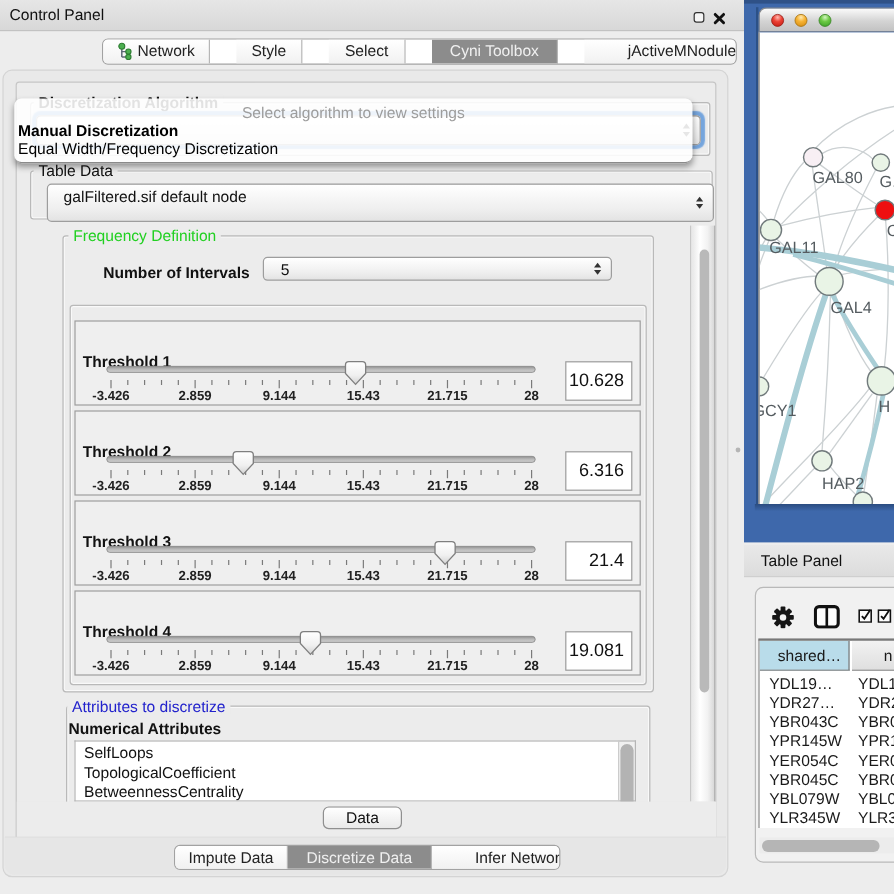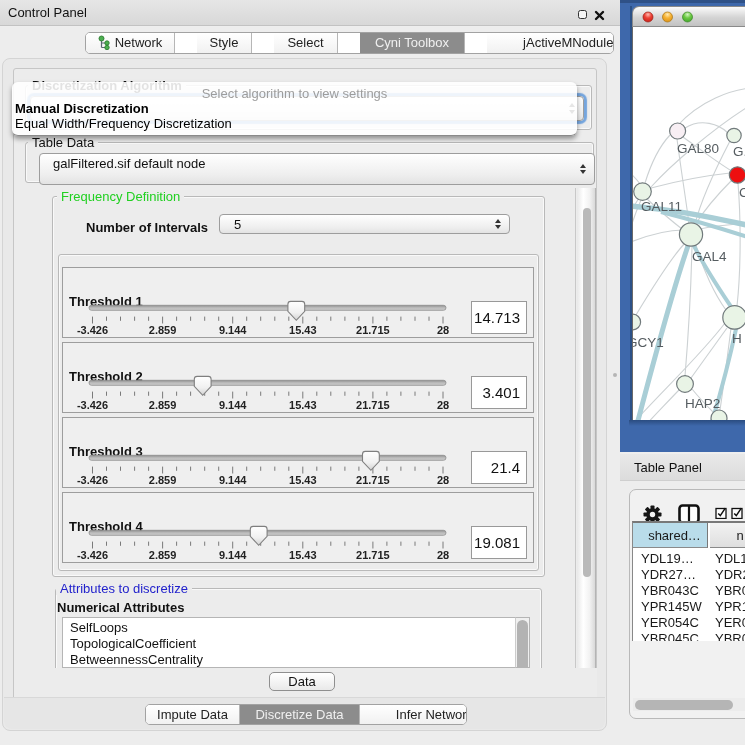--- a/index.html
+++ b/index.html
@@ -131,21 +131,21 @@
 <path d="M43.5 48.6V52.8 M57.5 48.6V52.8 M71.6 48.6V52.8 M85.6 48.6V52.8 M113.6 48.6V52.8 M127.6 48.6V52.8 M141.7 48.6V52.8 M155.7 48.6V52.8 M183.7 48.6V52.8 M197.7 48.6V52.8 M211.8 48.6V52.8 M225.8 48.6V52.8 M253.8 48.6V52.8 M267.8 48.6V52.8 M281.9 48.6V52.8 M295.9 48.6V52.8 M323.9 48.6V52.8 M337.9 48.6V52.8 M352.0 48.6V52.8 M366.0 48.6V52.8" stroke="#7a7a7a" stroke-width="1"></path>
 <path d="M29.5 48.6V55.5 M99.6 48.6V55.5 M169.7 48.6V55.5 M239.8 48.6V55.5 M309.9 48.6V55.5 M380.0 48.6V55.5" stroke="#7a7a7a" stroke-width="1"></path>
 <text x="29.5" y="65.5" text-anchor="middle" font-size="11" font-weight="bold" fill="#222">-3.426</text>
         <text x="99.6" y="65.5" text-anchor="middle" font-size="11" font-weight="bold" fill="#222">2.859</text>
         <text x="169.7" y="65.5" text-anchor="middle" font-size="11" font-weight="bold" fill="#222">9.144</text>
         <text x="239.8" y="65.5" text-anchor="middle" font-size="11" font-weight="bold" fill="#222">15.43</text>
         <text x="309.9" y="65.5" text-anchor="middle" font-size="11" font-weight="bold" fill="#222">21.715</text>
         <text x="380.0" y="65.5" text-anchor="middle" font-size="11" font-weight="bold" fill="#222">28</text>
 <path d="M224.9 36.2 Q224.9 33.4 227.7 33.4 L238.9 33.4 Q241.7 33.4 241.7 36.2 L241.7 43.3 L233.3 52.3 L224.9 43.3 Z" fill="url(#thg)" stroke="#7f7f7f" stroke-width="1.1"></path>
 </svg>
-  <div class="tval">14.713</div>
+  <div class="tval">10.628</div>
 </div>
 <div class="tpanel" style="top:342px">
   <div class="tlabel">Threshold 2</div>
   <svg width="472" height="71" style="position:absolute;left:0;top:0">
 <defs>
 <linearGradient id="trg" x1="0" y1="0" x2="0" y2="1">
 <stop offset="0" stop-color="#8f8f8f"></stop>
             <stop offset="0.45" stop-color="#b8b8b8"></stop>
             <stop offset="1" stop-color="#d0d0d0"></stop>
 </linearGradient>
@@ -159,21 +159,21 @@
 <path d="M43.5 48.6V52.8 M57.5 48.6V52.8 M71.6 48.6V52.8 M85.6 48.6V52.8 M113.6 48.6V52.8 M127.6 48.6V52.8 M141.7 48.6V52.8 M155.7 48.6V52.8 M183.7 48.6V52.8 M197.7 48.6V52.8 M211.8 48.6V52.8 M225.8 48.6V52.8 M253.8 48.6V52.8 M267.8 48.6V52.8 M281.9 48.6V52.8 M295.9 48.6V52.8 M323.9 48.6V52.8 M337.9 48.6V52.8 M352.0 48.6V52.8 M366.0 48.6V52.8" stroke="#7a7a7a" stroke-width="1"></path>
 <path d="M29.5 48.6V55.5 M99.6 48.6V55.5 M169.7 48.6V55.5 M239.8 48.6V55.5 M309.9 48.6V55.5 M380.0 48.6V55.5" stroke="#7a7a7a" stroke-width="1"></path>
 <text x="29.5" y="65.5" text-anchor="middle" font-size="11" font-weight="bold" fill="#222">-3.426</text>
         <text x="99.6" y="65.5" text-anchor="middle" font-size="11" font-weight="bold" fill="#222">2.859</text>
         <text x="169.7" y="65.5" text-anchor="middle" font-size="11" font-weight="bold" fill="#222">9.144</text>
         <text x="239.8" y="65.5" text-anchor="middle" font-size="11" font-weight="bold" fill="#222">15.43</text>
         <text x="309.9" y="65.5" text-anchor="middle" font-size="11" font-weight="bold" fill="#222">21.715</text>
         <text x="380.0" y="65.5" text-anchor="middle" font-size="11" font-weight="bold" fill="#222">28</text>
 <path d="M131.3 36.2 Q131.3 33.4 134.1 33.4 L145.3 33.4 Q148.1 33.4 148.1 36.2 L148.1 43.3 L139.7 52.3 L131.3 43.3 Z" fill="url(#thg)" stroke="#7f7f7f" stroke-width="1.1"></path>
 </svg>
-  <div class="tval">3.401</div>
+  <div class="tval">6.316</div>
 </div>
 <div class="tpanel" style="top:417px">
   <div class="tlabel">Threshold 3</div>
   <svg width="472" height="71" style="position:absolute;left:0;top:0">
 <defs>
 <linearGradient id="trg" x1="0" y1="0" x2="0" y2="1">
 <stop offset="0" stop-color="#8f8f8f"></stop>
             <stop offset="0.45" stop-color="#b8b8b8"></stop>
             <stop offset="1" stop-color="#d0d0d0"></stop>
 </linearGradient>
@@ -373,21 +373,21 @@
 </svg>
 <svg width="13" height="13" viewBox="0 0 13 13" style="position:absolute;left:715px;top:506px">
 <rect x="1" y="2.5" width="10" height="10" fill="#fdfdfd" stroke="#111" stroke-width="1.3"></rect>
 <path d="M3.2 7.5 L5.3 9.6 L10.3 2.2" fill="none" stroke="#111" stroke-width="1.5"></path>
 </svg>
 <svg width="13" height="13" viewBox="0 0 13 13" style="position:absolute;left:731px;top:506px">
 <rect x="1" y="2.5" width="10" height="10" fill="#fdfdfd" stroke="#111" stroke-width="1.3"></rect>
 <path d="M3.2 7.5 L5.3 9.6 L10.3 2.2" fill="none" stroke="#111" stroke-width="1.5"></path>
 </svg>
 
-<div style="position:absolute;left:632px;top:521px;width:113px;height:120px;overflow:hidden;font-size:13px;color:#1a1a1a;background:#fff;border-top:2px solid #787878;border-left:1px solid #888">
+<div style="position:absolute;left:632px;top:532px;width:113px;height:158px;overflow:hidden;font-size:13px;color:#1a1a1a;background:#fff;border-top:2px solid #787878;border-left:1px solid #888">
   <div style="position:absolute;left:0;top:0;width:75px;height:25px;background:#b9dcea;border-right:1.5px solid #787878;border-bottom:1px solid #8a8a8a;text-align:center;padding-left:9px;line-height:25px">shared…</div>
   <div style="position:absolute;left:76.5px;top:0;width:80px;height:25px;background:linear-gradient(#f2f2f2,#dfdfdf);border-bottom:1px solid #8a8a8a;padding-left:27px;line-height:25px">n</div>
   <div style="position:absolute;left:8px;top:28px;line-height:16px">YDL19…<br>YDR27…<br>YBR043C<br>YPR145W<br>YER054C<br>YBR045C<br>YBL079W<br>YLR345W<br>YIL052C</div>
   <div style="position:absolute;left:82px;top:28px;line-height:16px">YDL1<br>YDR2<br>YBR0<br>YPR1<br>YER0<br>YBR0<br>YBL0<br>YLR3<br>YIL0</div>
 </div>
 <div style="position:absolute;left:633px;top:698px;width:112px;height:13px;background:#ececec"></div>
 <div style="position:absolute;left:635px;top:699.5px;width:98px;height:10px;background:#b5b5b5;border-radius:5px"></div>
 
 </div>
 

